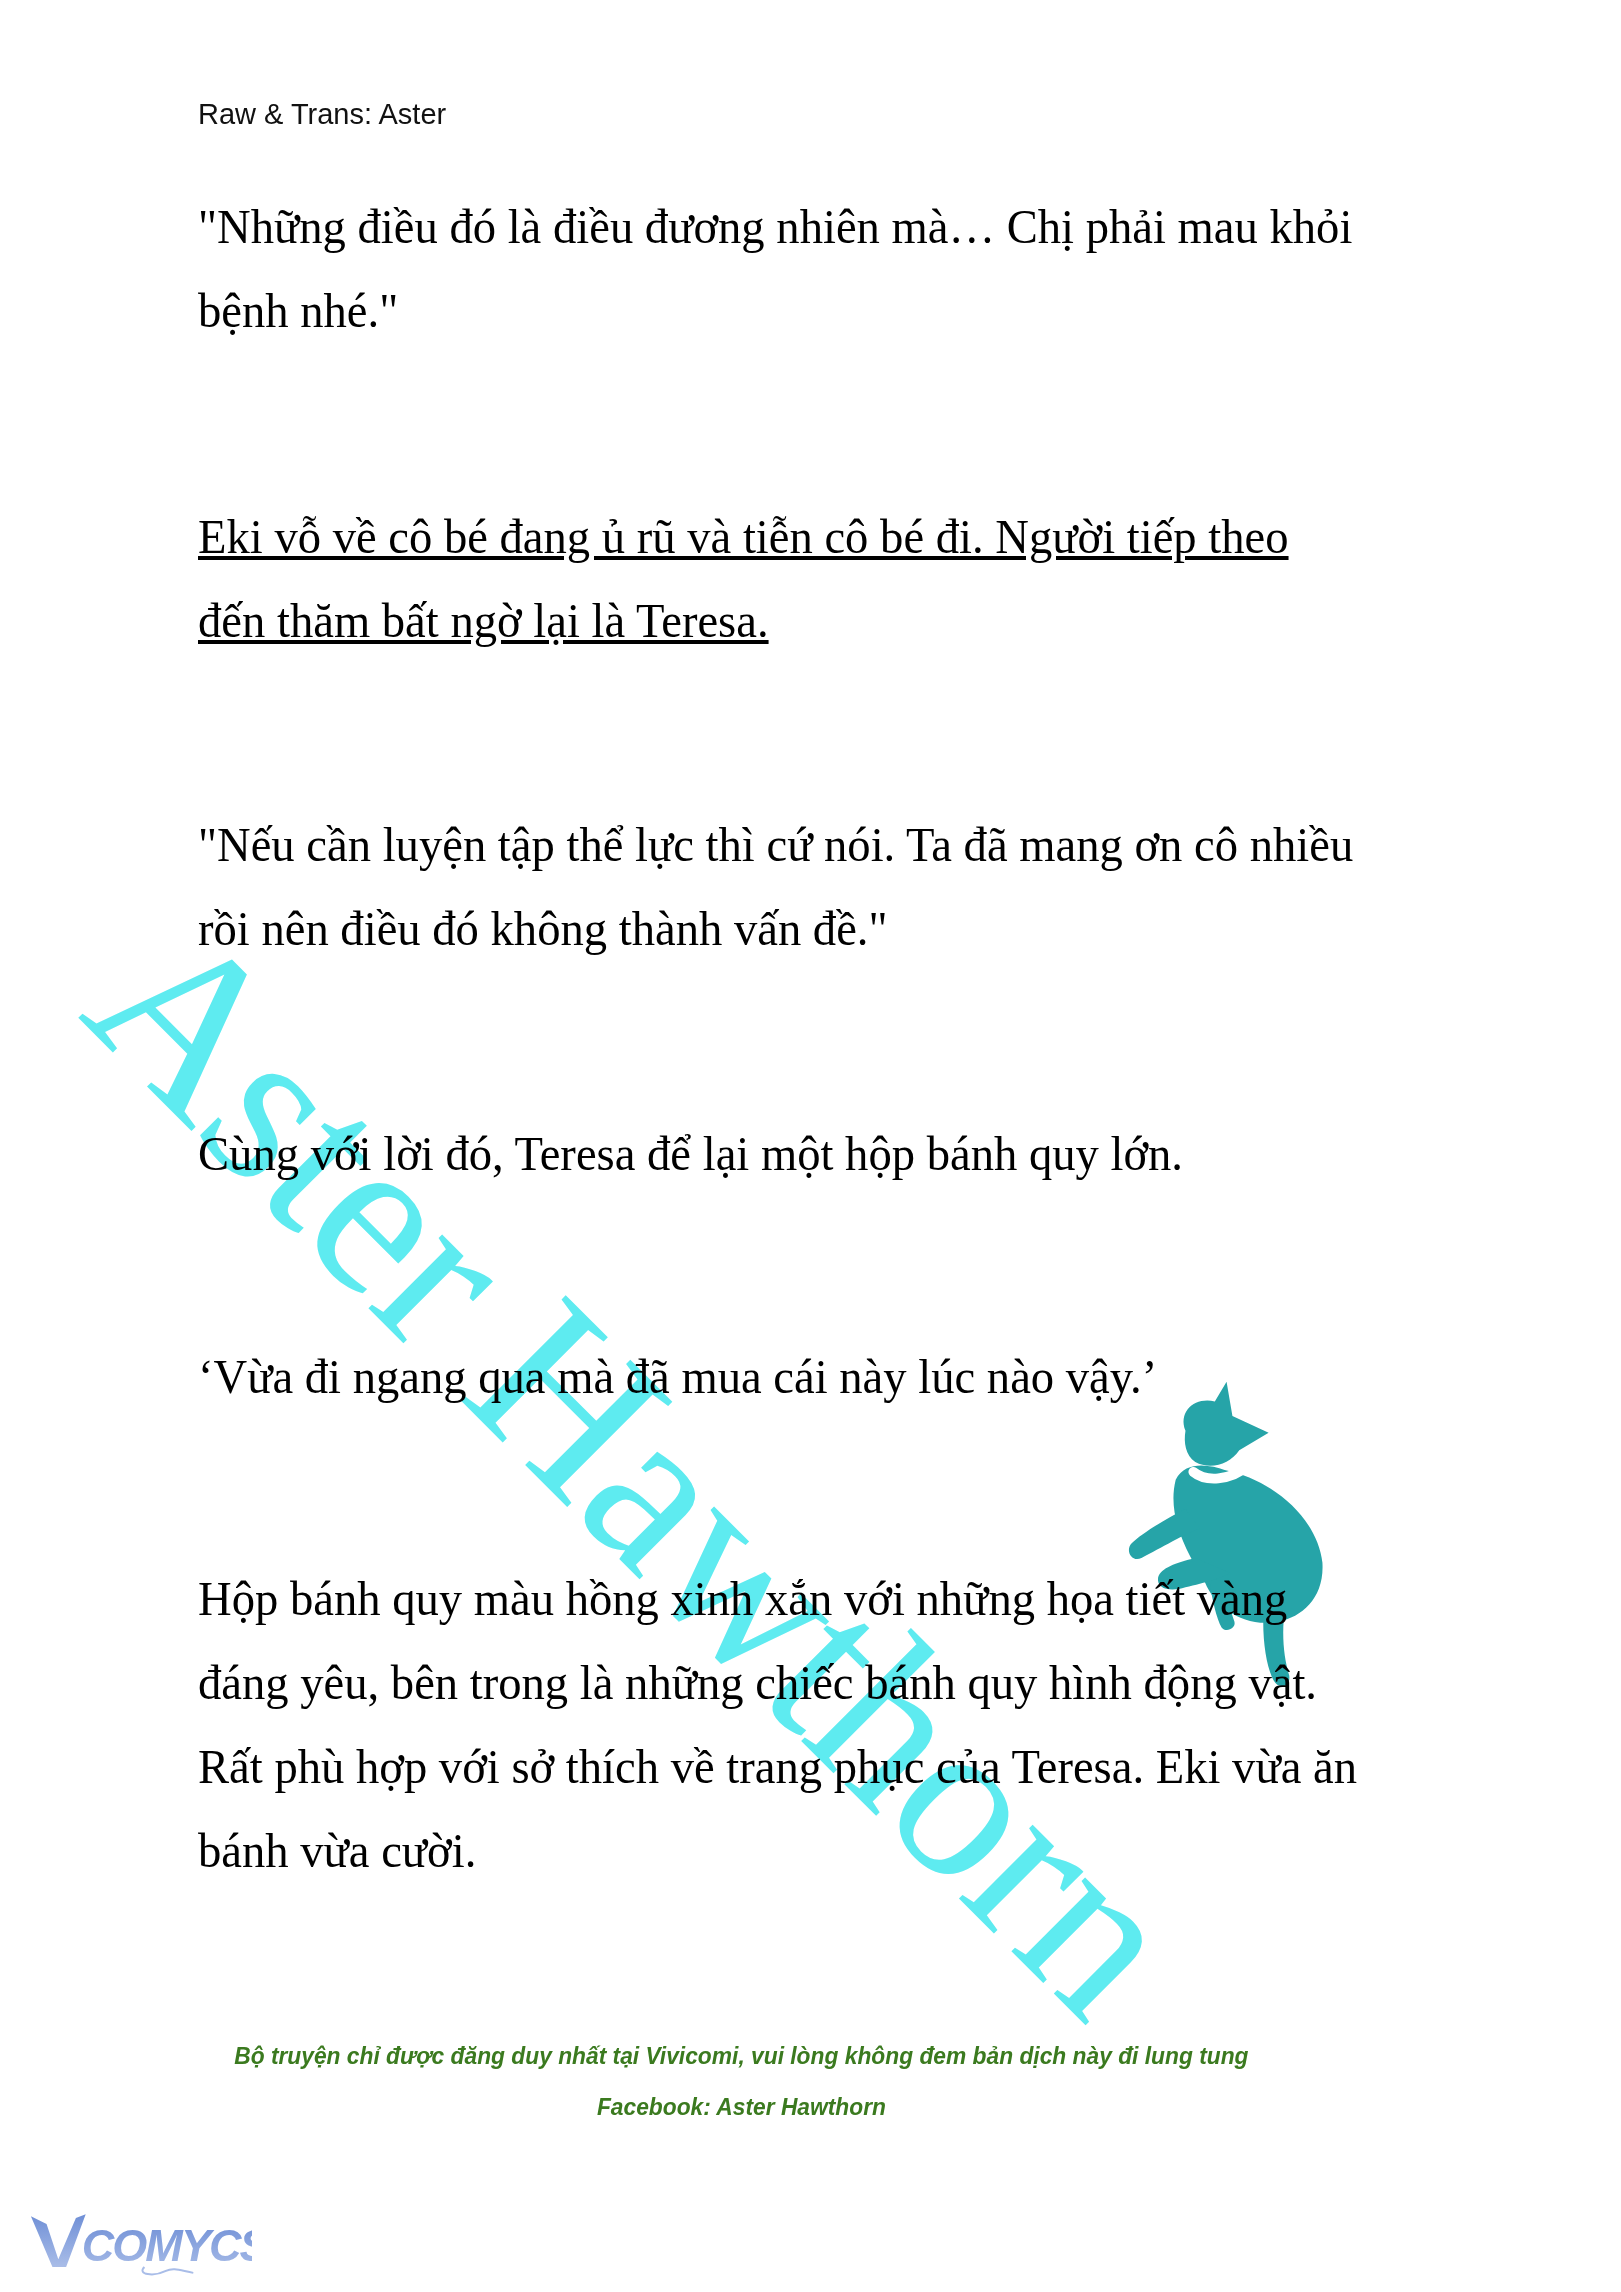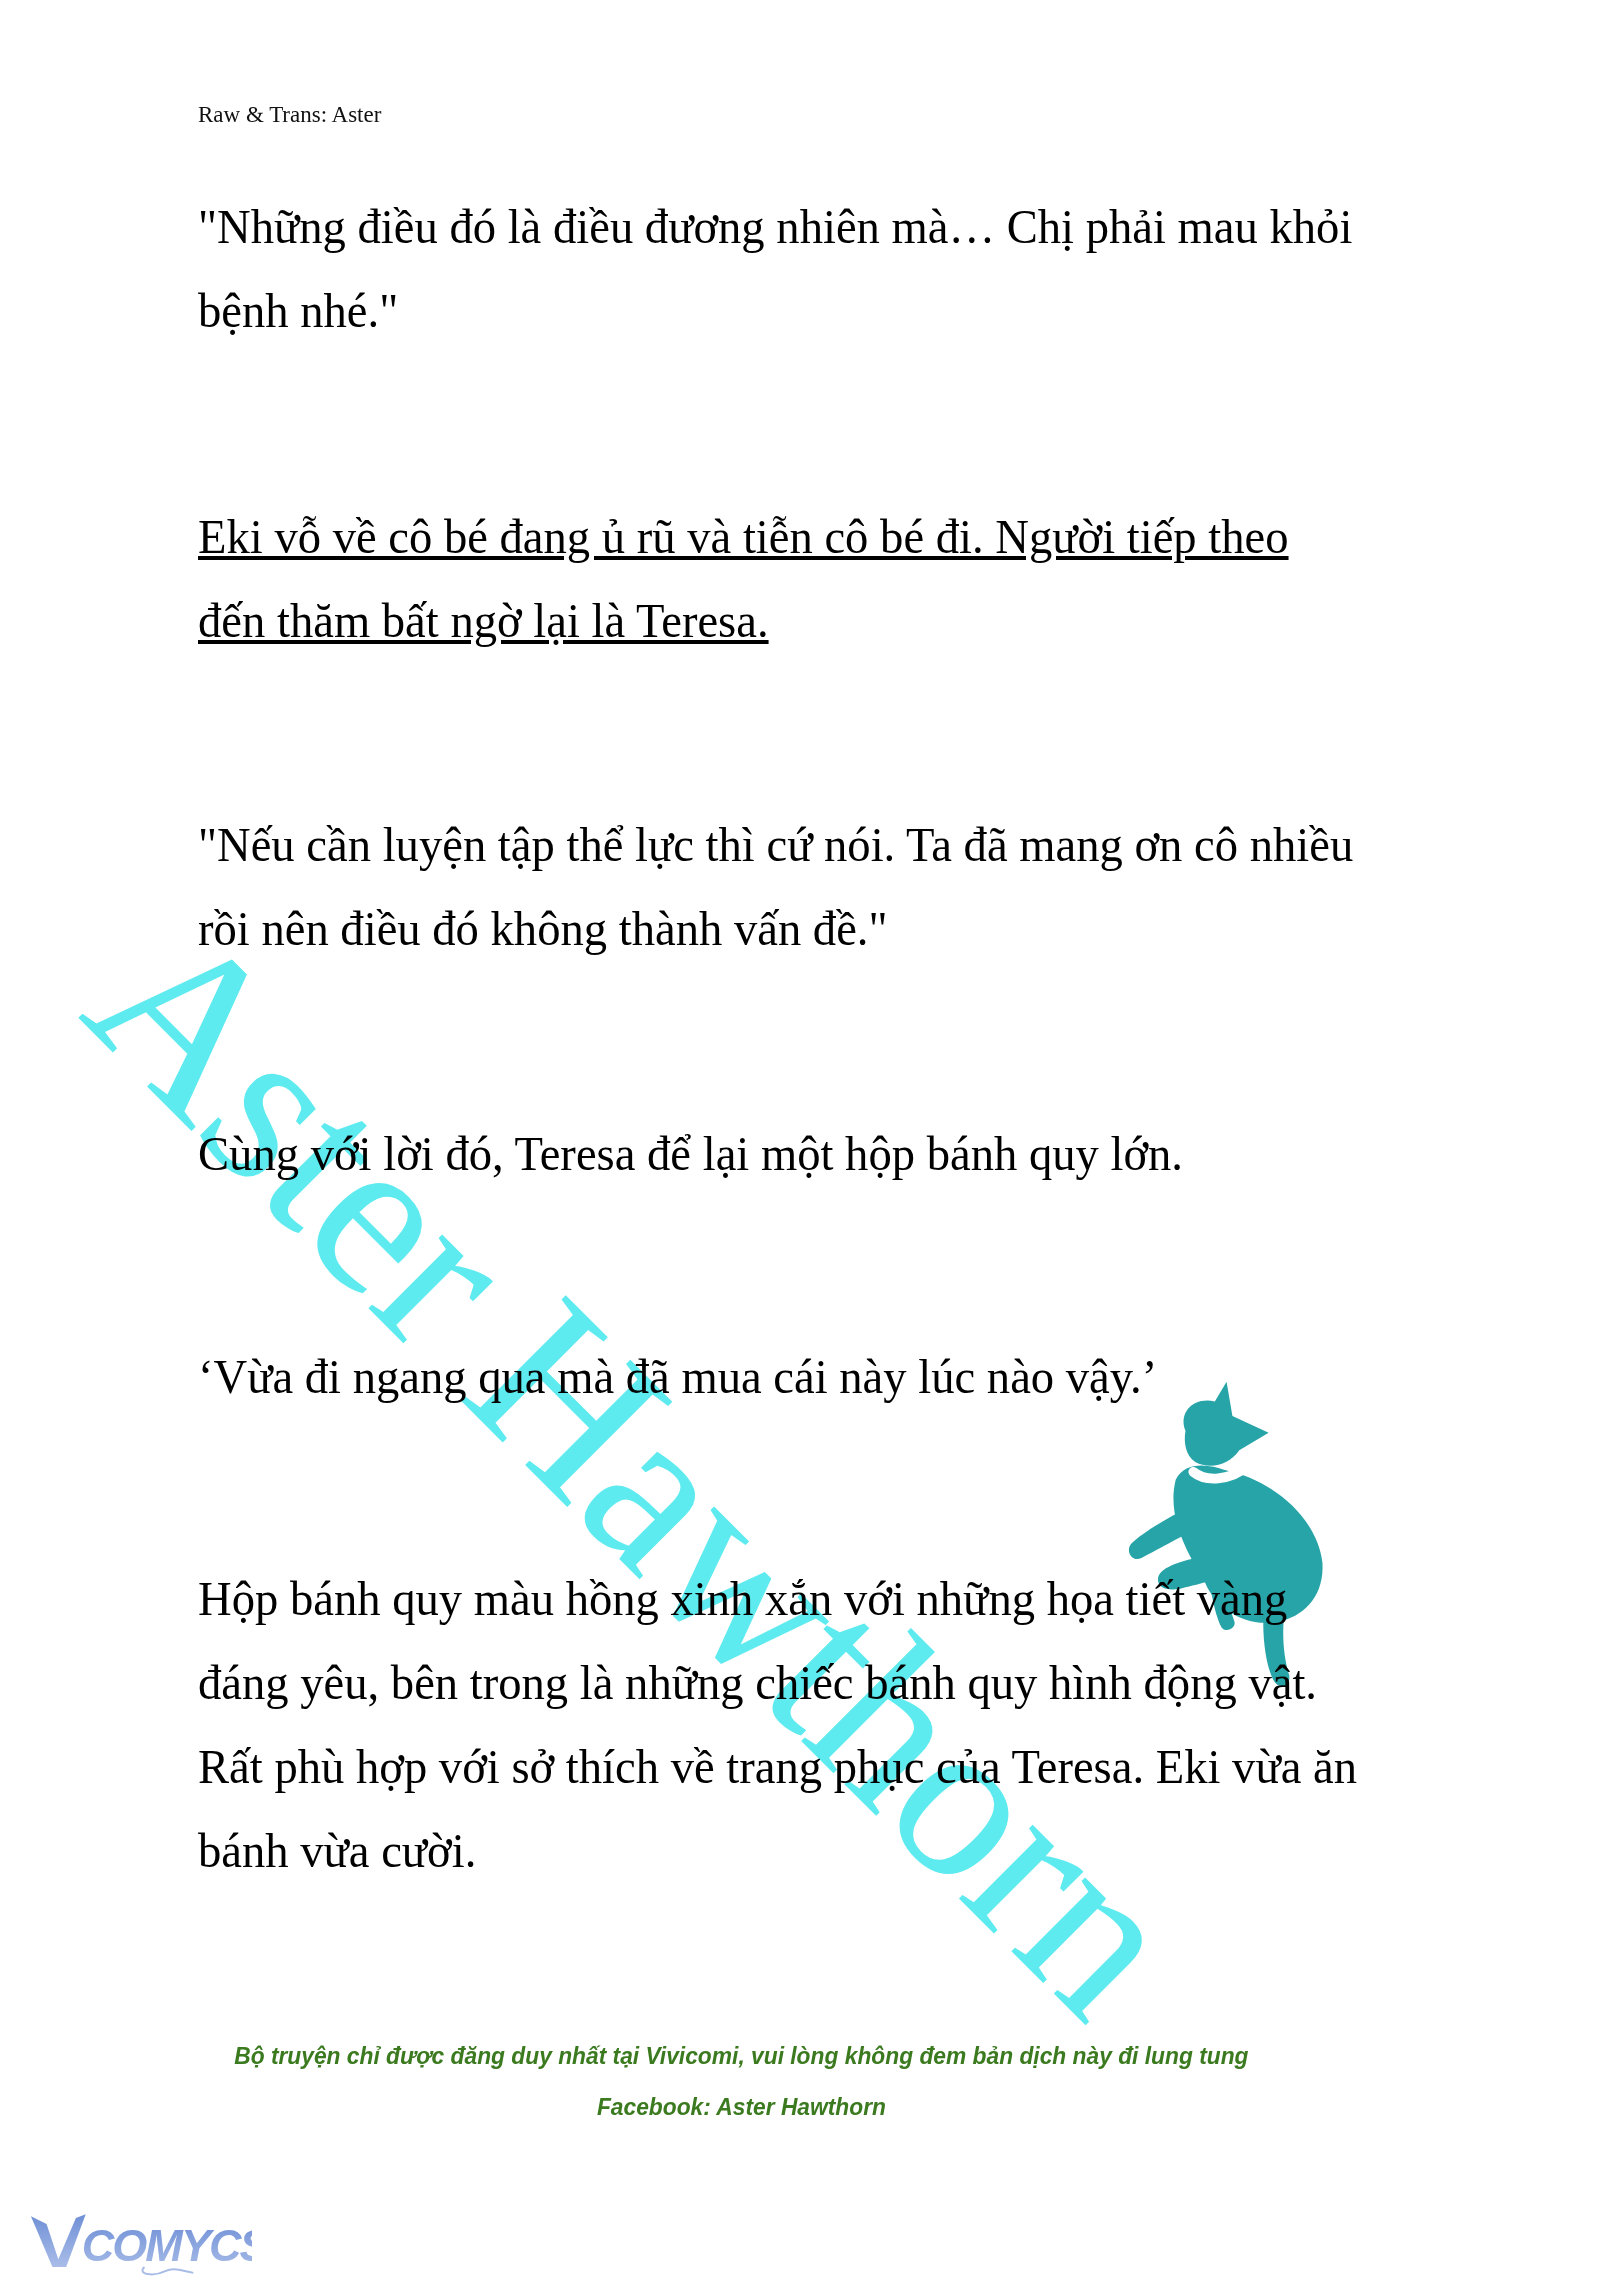--- a/index.html
+++ b/index.html
@@ -3,21 +3,21 @@
 <meta charset="utf-8">
 <style>
   html, body { margin: 0; padding: 0; }
   body {
     width: 1621px; height: 2293px; position: relative; overflow: hidden;
     background: #ffffff;
   }
   .page { position: absolute; left: 0; top: 0; width: 1621px; height: 2293px; }
   .header {
     position: absolute; left: 198px; top: 98px;
-    font-family: Liberation Serif, serif; font-size: 23px; color: #111;
+    font-family: Liberation Sans, sans-serif; font-size: 29px; color: #111;
     line-height: 33px; white-space: nowrap;
   }
   .para { position: absolute; left: 198px; width: 1274px; }
   .line {
     display: block; height: 84px; line-height: 84px;
     font-family: "Liberation Serif", serif; font-size: 48px; color: #000;
     white-space: nowrap; transform-origin: 0 50%;
   }
   .watermark {
     position: absolute; left: 0; top: 0; width: 1621px; height: 2293px;

